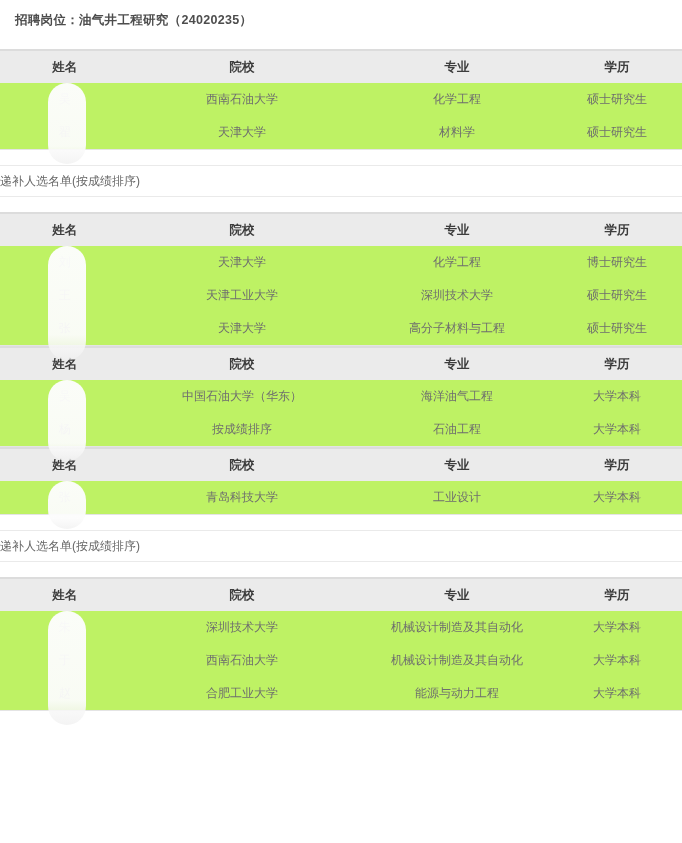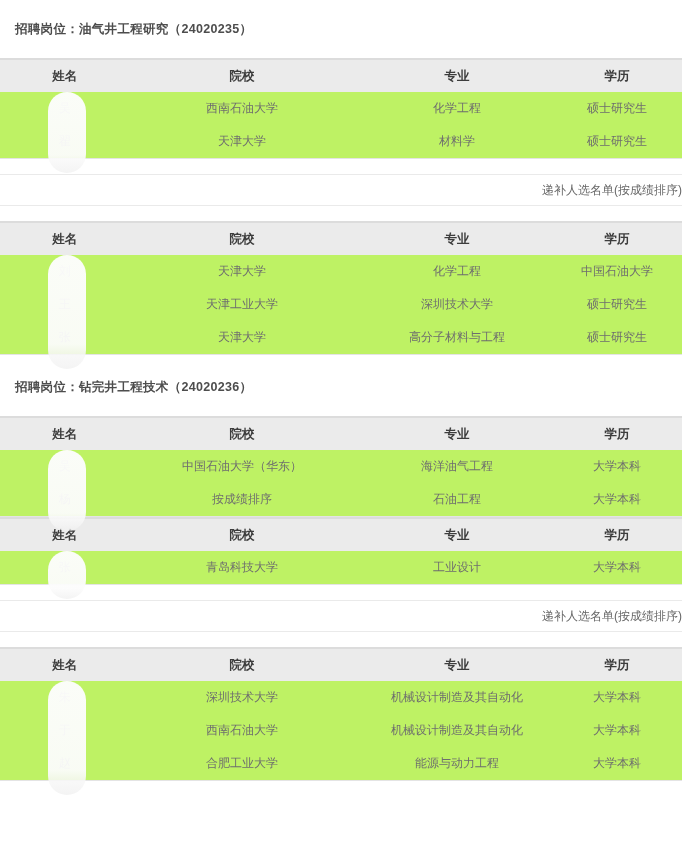--- a/index.html
+++ b/index.html
@@ -10,21 +10,21 @@
     font-family:"Liberation Sans","DejaVu Sans",sans-serif;
     -webkit-font-smoothing:antialiased;
   }
   .section-title{
     font-size:12.5px;
     font-weight:700;
     color:#4d4d4d;
     padding:24px 15px 20px 15px;
     letter-spacing:0.3px;
   }
-  .section:first-child .section-title{padding-top:21px;}
+  .section:first-child .section-title{padding-top:12px;}
   .table-wrap{position:relative;}
   table.ctable{
     width:100%;
     border-collapse:collapse;
     table-layout:fixed;
     border-top:2px solid #dcdcdc;
     border-bottom:1px solid #e4e4e4;
     border-radius:10px;
   }
   table.ctable col.c1{width:19%;}
@@ -69,21 +69,21 @@
       rgba(240,240,240,0.75) 100%);
     z-index:2;
     pointer-events:none;
   }
   .sup-banner{
     margin:15px 0;
     border-top:1px solid #eaeaea;
     border-bottom:1px solid #eaeaea;
     height:30px;
     line-height:30px;
-    text-align:right;
+    text-align:left;
     font-size:12px;
     color:#666666;
     background:#ffffff;
   }
   .bottom-space{height:13px;}
 </style>
 </head>
 <body>
 
 <main id="content">
@@ -142,41 +142,40 @@
               <th>院校</th>
               <th>专业</th>
               <th>学历</th>
             </tr>
           </thead>
       <tbody>
             <tr>
               <td>刘</td>
               <td>天津大学</td>
               <td>化学工程</td>
-              <td>中国石油大学</td>
+              <td>博士研究生</td>
             </tr>
             <tr>
               <td>王</td>
               <td>天津工业大学</td>
               <td>深圳技术大学</td>
               <td>硕士研究生</td>
             </tr>
             <tr>
               <td>张</td>
               <td>天津大学</td>
               <td>高分子材料与工程</td>
               <td>硕士研究生</td>
             </tr>
           </tbody>
     </table>
     <div class="redact"></div>
   </div>
 </div>
     <div class="section">
-  <div class="section-title">招聘岗位：钻完井工程技术（24020236）</div>
 
   <div class="table-wrap">
     <table class="ctable">
       <colgroup>
             <col class="c1">
             <col class="c2">
             <col class="c3">
             <col class="c4">
           </colgroup>
       <thead>

